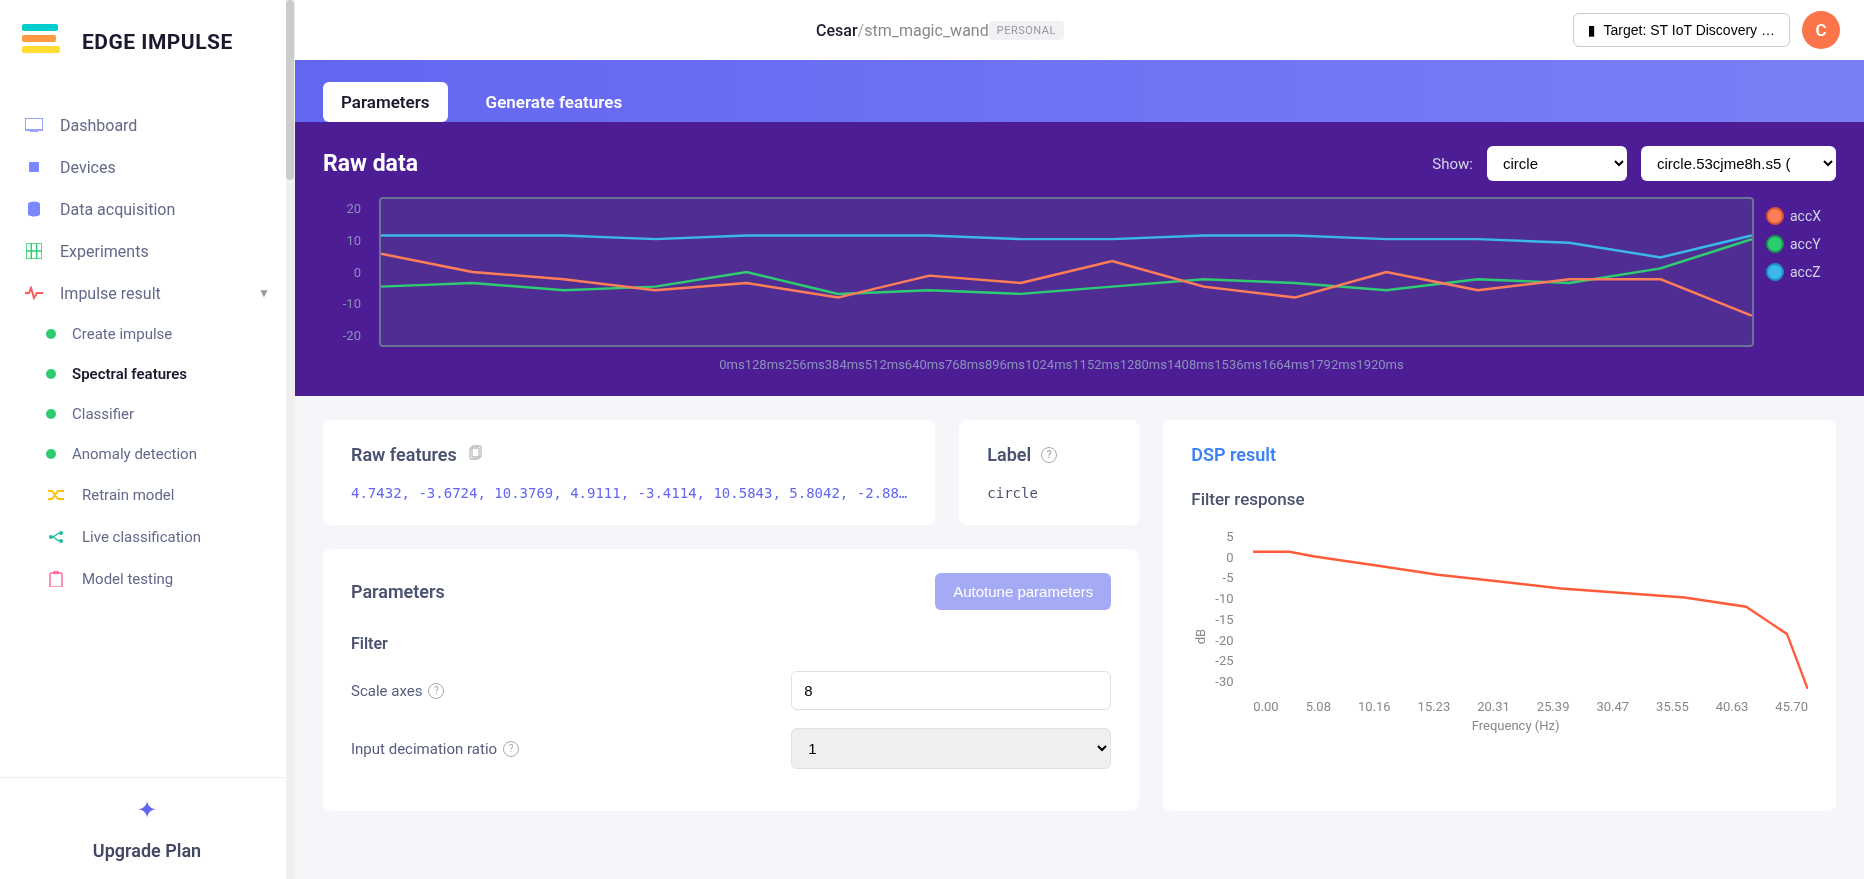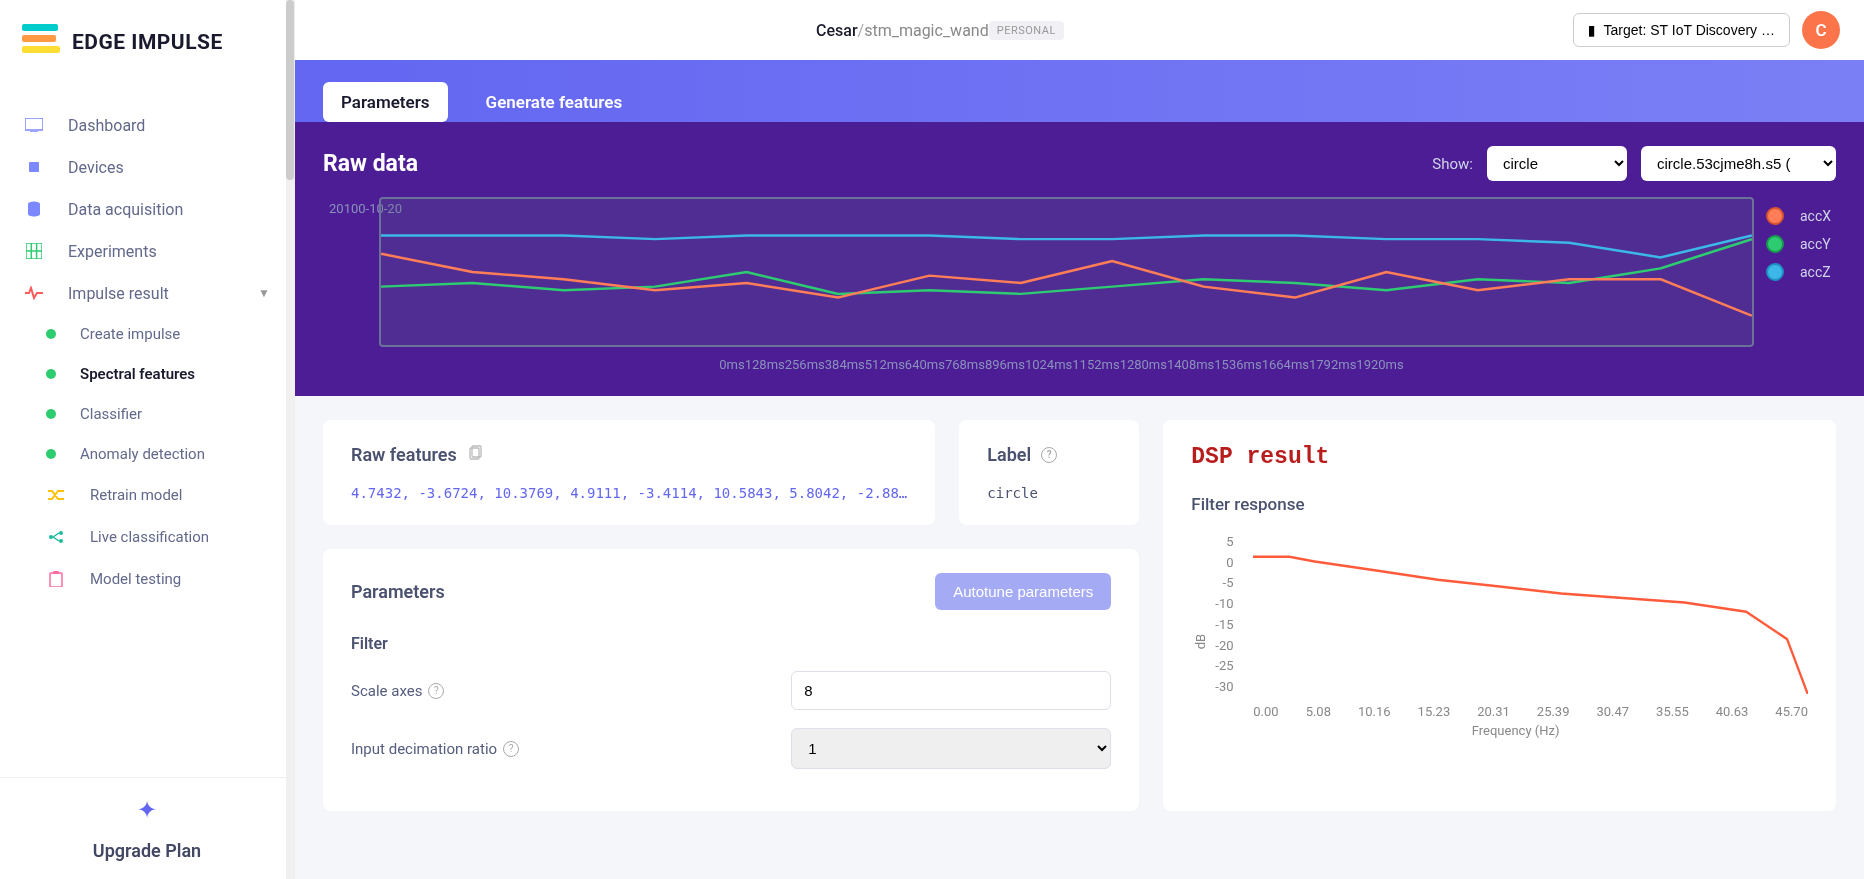--- a/index.html
+++ b/index.html
@@ -1,27 +1,27 @@
 <!DOCTYPE html>
 <html><head>
 <meta charset="utf-8">
 <style>
 *{margin:0;padding:0;box-sizing:border-box;}
 body{font-family:-apple-system,BlinkMacSystemFont,"Segoe UI",Roboto,Arial,sans-serif;background:#f5f6fa;color:#1a1a2e;overflow:hidden;}
 .app{display:flex;height:879px;width:1864px;}
 .sidebar{width:295px;background:#fff;display:flex;flex-direction:column;position:relative;border-right:1px solid #eee;}
-.logo{padding:24px 22px;display:flex;align-items:center;gap:10px;}
+.logo{padding:24px 22px;display:flex;align-items:center;gap:20px;}
 .logo-icon{width:40px;height:36px;position:relative;}
 .logo-bar{position:absolute;height:7px;border-radius:2px;left:0;right:0;}
 .logo-bar.b1{top:0;background:#0cc;width:36px;}
 .logo-bar.b2{top:11px;background:#f94;width:34px;}
 .logo-bar.b3{top:22px;background:#fd3;width:38px;}
 .logo-text{font-weight:700;font-size:21px;letter-spacing:0.5px;color:#1a1a2e;}
 .nav{flex:1;overflow-y:auto;padding:20px 0;}
-.nav-item{display:flex;align-items:center;gap:24px;padding:11px 24px;color:#63698b;cursor:pointer;font-size:16px;}
+.nav-item{display:flex;align-items:center;gap:16px;padding:11px 24px;color:#63698b;cursor:pointer;font-size:16px;}
 .nav-item.active{color:#1a1a2e;font-weight:600;}
 .nav-icon{width:20px;height:20px;display:flex;align-items:center;justify-content:center;color:#7b88ff;}
 .nav-icon.red{color:#ff5b5b;}
 .nav-icon.green{color:#2ecc71;}
 .nav-icon.yellow{color:#ffc107;}
 .nav-icon.teal{color:#1abc9c;}
 .nav-icon.pink{color:#ff6b9d;}
 .nav-sub{padding-left:22px;}
 .nav-sub .nav-item{font-size:15px;padding:11px 24px;}
 .nav-chevron{margin-left:auto;color:#999;font-size:12px;}
@@ -44,44 +44,44 @@
 .tabs{display:flex;gap:20px;align-items:center;}
 .tab{padding:10px 18px;border-radius:6px;font-size:17px;font-weight:600;cursor:pointer;color:#fff;}
 .tab.active{background:#fff;color:#1a1a2e;}
 .content{flex:1;overflow-y:auto;padding:0 0 24px;}
 .raw-card{background:#4c1d95;margin:0;padding:24px 28px;color:#d0d4e8;}
 .raw-head{display:flex;align-items:center;gap:14px;margin-bottom:16px;}
 .raw-title{font-size:23px;font-weight:700;color:#fff;flex:1;}
 .raw-label{font-size:15px;color:#d0d4e8;}
 .sel{background:#fff;border:none;padding:8px 12px;border-radius:6px;font-size:15px;min-width:140px;}
 .chart-wrap{display:flex;gap:12px;}
-.ylabels{width:44px;display:flex;flex-direction:row;justify-content:space-between;text-align:right;font-size:13px;color:#8a92bb;padding:4px 6px;}
+.ylabels{width:44px;display:flex;flex-direction:column;justify-content:space-between;text-align:right;font-size:13px;color:#8a92bb;padding:4px 6px;}
 .chart-svg{flex:1;height:150px;border:2px solid #6b7199;border-radius:4px;background:rgba(90,95,140,0.25);}
 .legend{width:70px;display:flex;flex-direction:column;gap:10px;padding-top:10px;}
-.legend-item{display:flex;align-items:center;gap:16px;font-size:14px;}
+.legend-item{display:flex;align-items:center;gap:6px;font-size:14px;}
 .legend-dot{width:18px;height:18px;border-radius:50%;border:2px solid;}
 .xlabels{display:flex;justify-content:center;font-size:13px;color:#8a92bb;padding:10px 0 0 44px;margin-right:80px;}
 .cards-row{display:flex;gap:24px;padding:24px 28px;}
 .card{background:#fff;border-radius:8px;padding:24px 28px;}
 .left-col{flex:1;display:flex;flex-direction:column;gap:24px;}
 .feat-row{display:flex;gap:24px;}
 .card-feat{flex:1;}
 .card-label{width:180px;}
 .card-title{font-size:18px;font-weight:600;color:#4a5270;display:flex;align-items:center;gap:10px;margin-bottom:20px;}
 .feat-data{font-family:ui-monospace,Menlo,Consolas,monospace;font-size:14px;color:#6366f1;white-space:nowrap;overflow:hidden;text-overflow:ellipsis;}
 .label-val{font-family:ui-monospace,Menlo,Consolas,monospace;font-size:14px;color:#4a5270;}
 .params-head{display:flex;align-items:center;justify-content:space-between;}
 .autotune{background:#a5aaf5;color:#fff;border:none;padding:10px 18px;border-radius:6px;font-size:15px;font-weight:500;cursor:pointer;}
 .section-h{font-size:16px;font-weight:600;color:#4a5270;margin:24px 0 18px;}
 .form-row{display:flex;align-items:center;gap:20px;margin-bottom:18px;}
 .form-label{flex:1;font-size:15px;color:#555d7e;display:flex;align-items:center;gap:6px;}
 .form-input{width:320px;padding:10px 12px;border:1px solid #dde0ea;border-radius:6px;font-size:15px;}
 .help{width:16px;height:16px;border:1.5px solid #aaa;border-radius:50%;display:inline-flex;align-items:center;justify-content:center;font-size:10px;color:#aaa;}
 .dsp-col{width:700px;}
-.dsp-title{font-size:23px;font-weight:600;color:#b91c1c;margin-bottom:24px;font-family:Liberation Mono, monospace;}
+.dsp-title{font-size:18px;font-weight:600;color:#3b82f6;margin-bottom:24px;}
 .dsp-sub{font-size:17px;font-weight:500;color:#4a5270;margin-bottom:20px;}
 .filter-chart{height:200px;position:relative;margin-left:32px;}
 .dblabel{position:absolute;left:-30px;top:50%;transform:rotate(-90deg);font-size:13px;color:#888;}
 .fylabels{position:absolute;left:-8px;top:0;height:160px;display:flex;flex-direction:column;justify-content:space-between;text-align:right;font-size:13px;color:#888;}
 .fsvg{margin-left:30px;height:160px;width:calc(100% - 30px);}
 .fxlabels{display:flex;justify-content:space-between;font-size:13px;color:#888;margin:6px 0 4px 30px;gap:7px;}
 .fxaxis{text-align:center;font-size:13px;color:#888;}
 .copy-icon{color:#bbb;cursor:pointer;}
 </style>
 </head>

